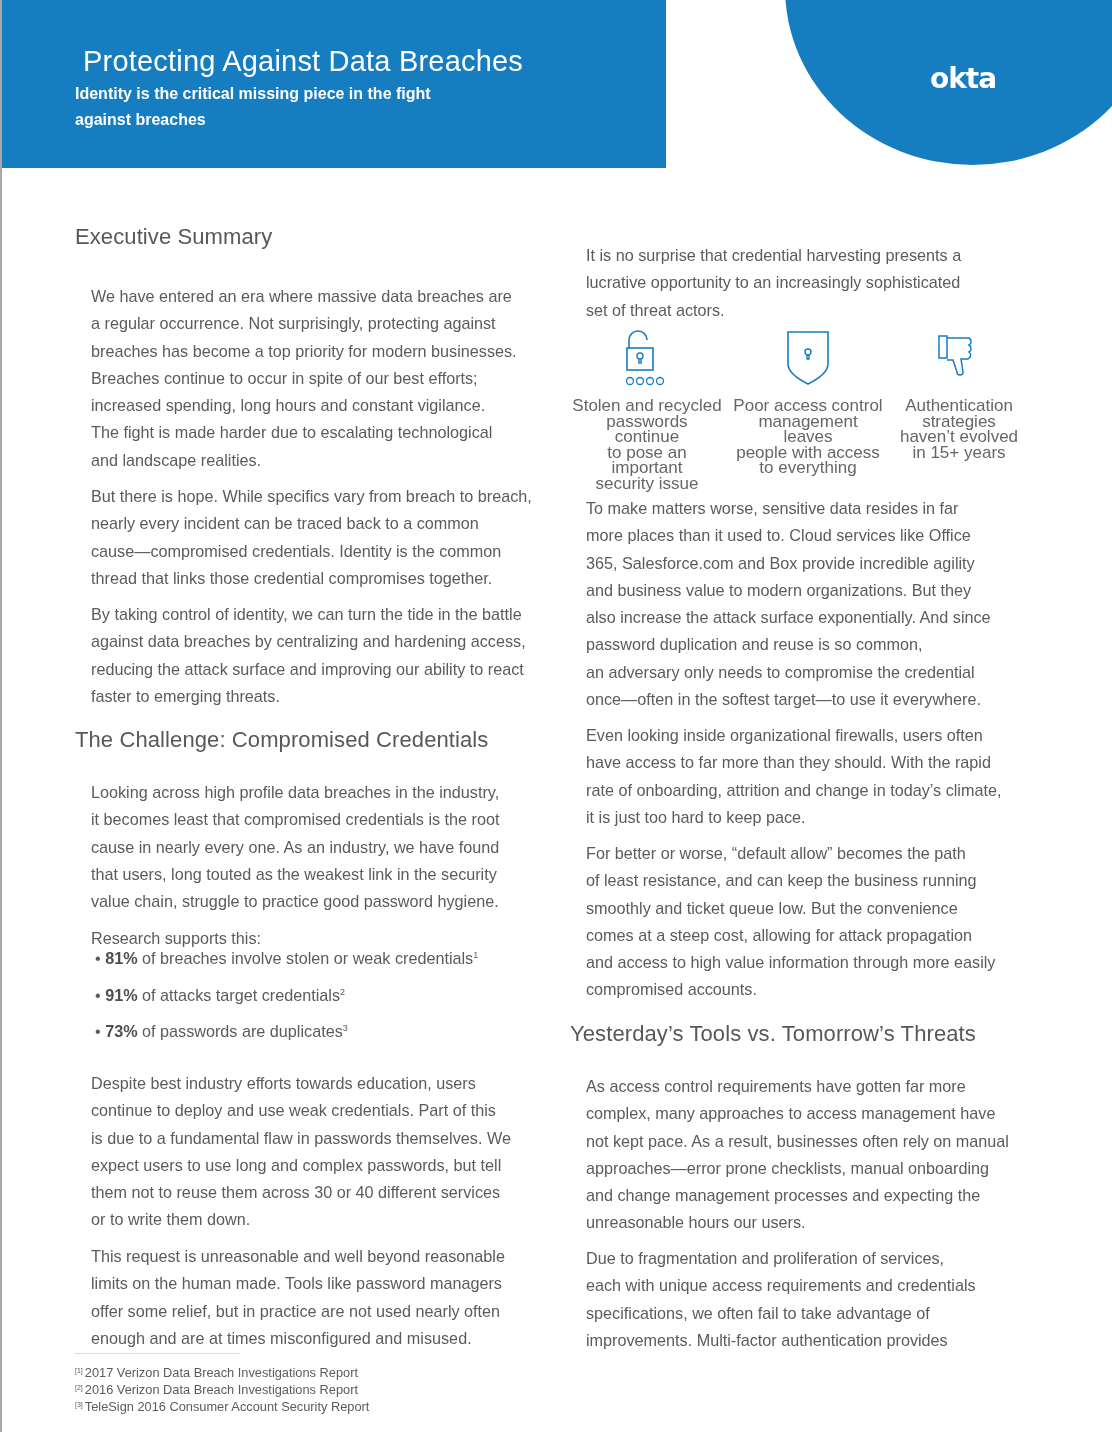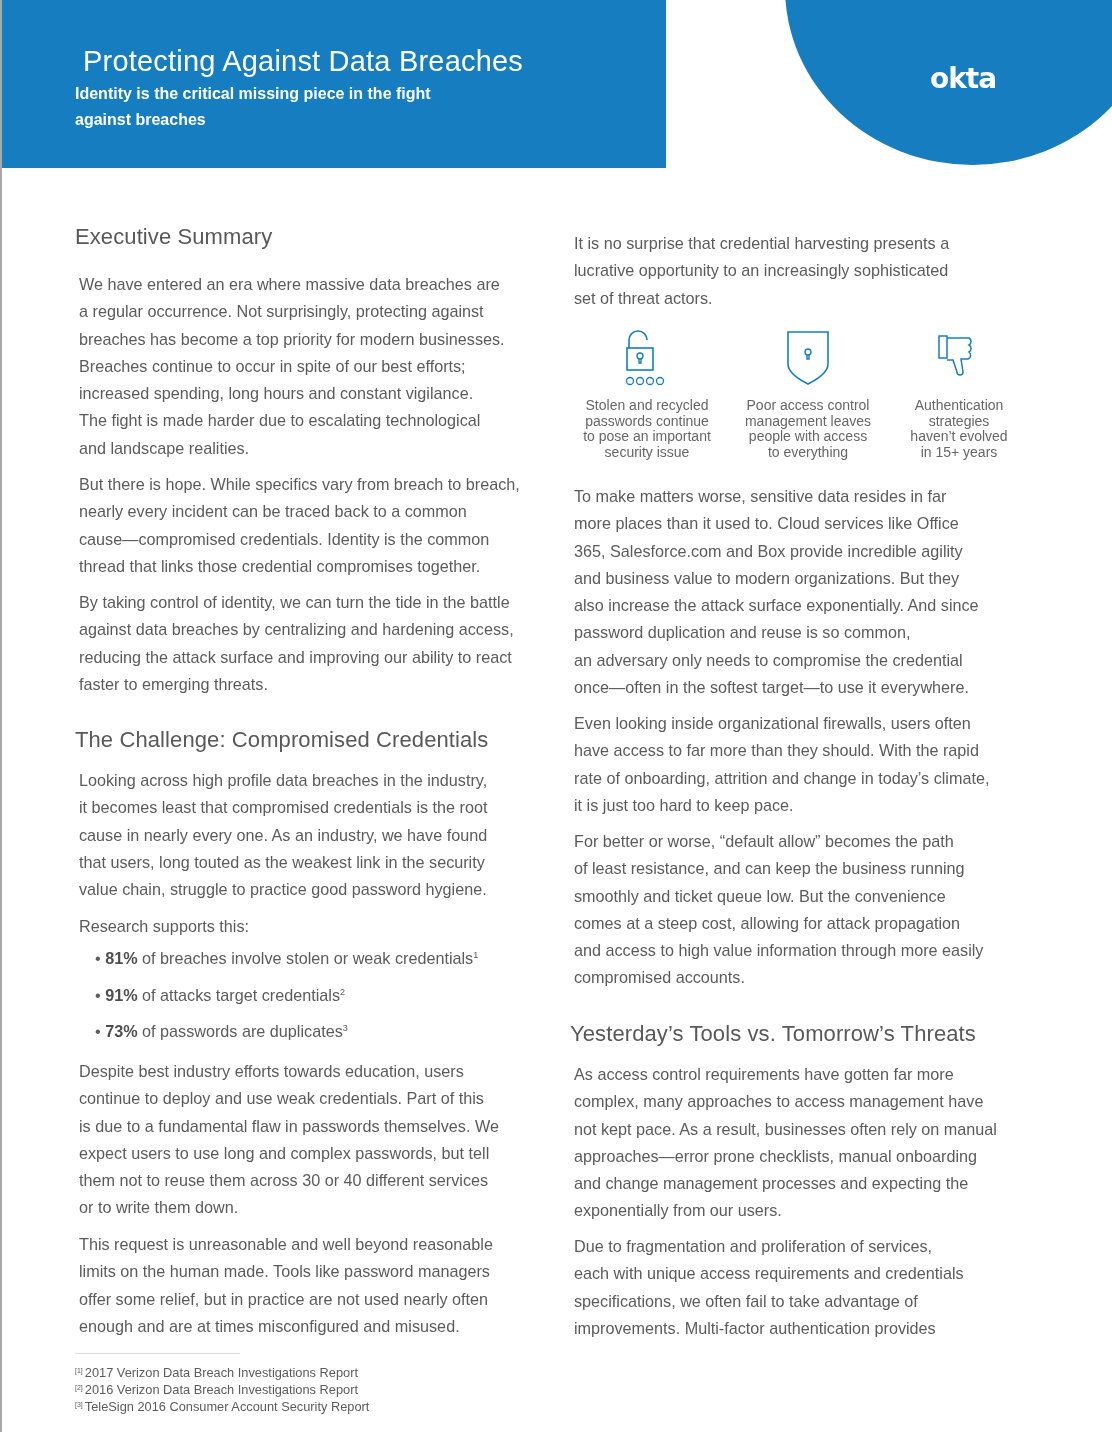--- a/index.html
+++ b/index.html
@@ -29,28 +29,28 @@
   }
   .subtitle {
     position: absolute; left: 75px; top: 81px; color: #ffffff;
     font-size: 16px; font-weight: bold; line-height: 26px; width: 520px;
   }
   .subtitle span { display: block; }
   .h2 {
     position: absolute; font-size: 22px; color: #585858; font-weight: normal;
     margin: 0; letter-spacing: 0.1px;
   }
-  .para { position: absolute; font-size: 16.2px; line-height: 27.3px; color: #5b5b5b; margin: 4px; }
+  .para { position: absolute; font-size: 16.2px; line-height: 27.3px; color: #5b5b5b; margin: 16px; }
   .para span { display: block; white-space: nowrap; }
   .bullet { position: absolute; font-size: 16.2px; color: #5b5b5b; white-space: nowrap; }
   .bullet b { color: #4e4e4e; }
   .bullet sup { font-size: 9px; vertical-align: 6px; }
   .icon-block { position: absolute; width: 150px; text-align: center; }
   .icon-block svg { display: block; margin: 0 auto; }
-  .icon-caption { font-size: 14px; line-height: 15.5px; color: #666; margin-top: 8px; }
+  .icon-caption { font-size: 17px; line-height: 15.5px; color: #666; margin-top: 8px; }
   .icon-caption span { display: block; }
   .fn-rule { position: absolute; left: 75px; top: 1353px; width: 165px; height: 1px; background: #dcdcdc; }
   .footnotes { position: absolute; left: 75px; top: 1363px; font-size: 12.8px; line-height: 15px; color: #5b5b5b; }
   .footnotes div { white-space: nowrap; }
   .footnotes sup { font-size: 7px; vertical-align: 4px; margin-right: 2px; }
 </style>
 </head>
 <body>
 
 <div class="page-border"></div>
@@ -214,20 +214,20 @@
     <span>compromised accounts.</span>
   </div>
 
 <h2 class="h2" style="left:570px;top:1021px">Yesterday’s Tools vs. Tomorrow’s Threats</h2>
 <div class="para" style="left:570px;top:1057px">
     <span>As access control requirements have gotten far more</span>
     <span>complex, many approaches to access management have</span>
     <span>not kept pace. As a result, businesses often rely on manual</span>
     <span>approaches—error prone checklists, manual onboarding</span>
     <span>and change management processes and expecting the</span>
-    <span>exponentially from our users.</span>
+    <span>unreasonable hours our users.</span>
   </div>
 <div class="para" style="left:570px;top:1229px">
     <span>Due to fragmentation and proliferation of services,</span>
     <span>each with unique access requirements and credentials</span>
     <span>specifications, we often fail to take advantage of</span>
     <span>improvements. Multi-factor authentication provides</span>
   </div>
 
 </body></html>

